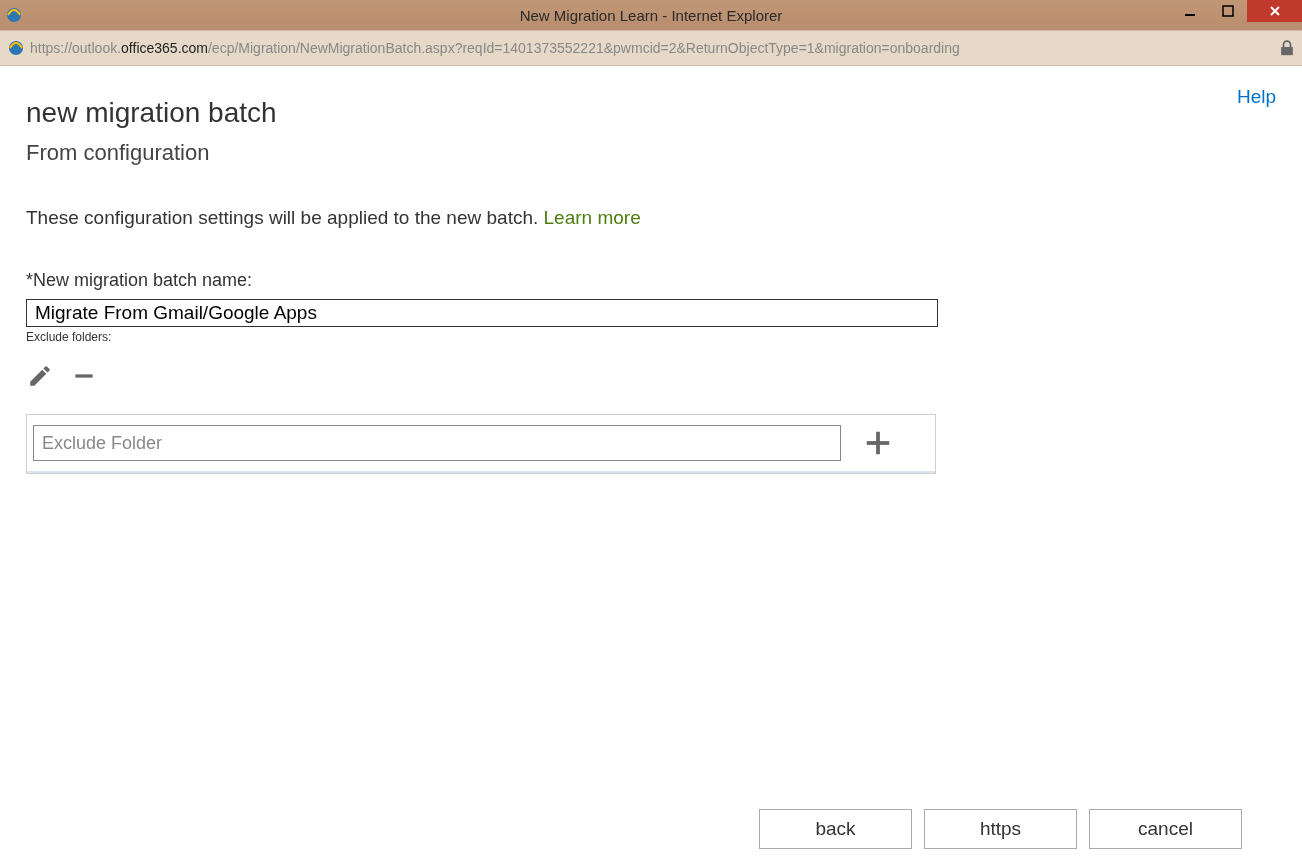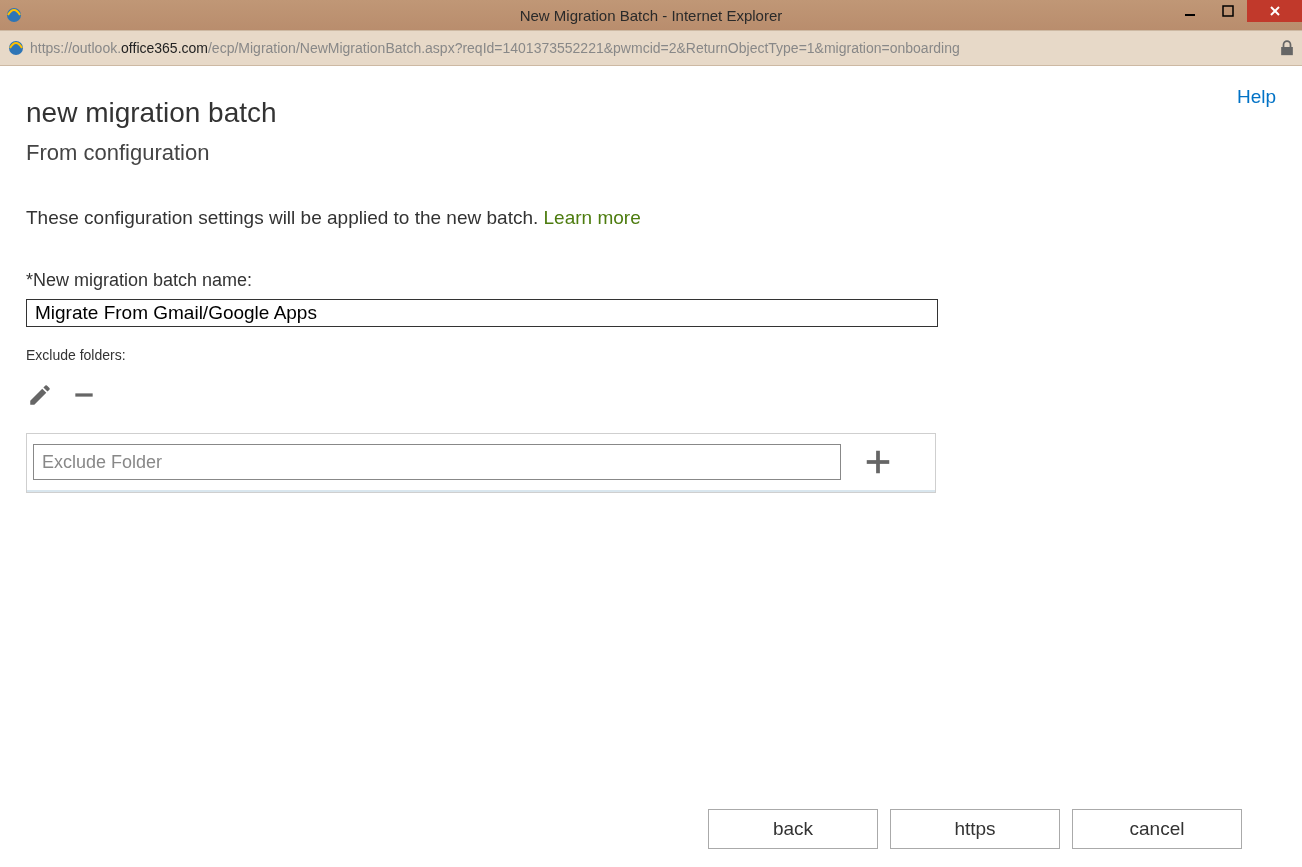--- a/index.html
+++ b/index.html
@@ -89,23 +89,23 @@
   .text-input {
     width: 912px;
     height: 28px;
     border: 1px solid #333;
     font-size: 19px;
     padding: 4px 8px;
     margin-top: 8px;
     font-family: inherit;
   }
   .exclude-label {
-    font-size: 14px;
-    color: #333;
-    margin-top: 20px;
+    font-size: 12px;
+    color: #333;
+    margin-top: 3px;
   }
   .icon-toolbar {
     display: flex;
     align-items: center;
     gap: 16px;
     margin-top: 18px;
   }
   .toolbar-btn { width: 28px; height: 28px; display: flex; align-items: center; justify-content: center; cursor: pointer; }
   .toolbar-btn svg { fill: #666; }
 
@@ -144,42 +144,42 @@
   }
 
   .footer-btns {
     position: absolute;
     bottom: 18px;
     right: 60px;
     display: flex;
     gap: 12px;
   }
   .footer-btn {
-    width: 170px;
+    width: 153px;
     height: 40px;
     border: 1px solid #aaa;
     background: #fff;
     font-size: 19px;
     color: #333;
     display: flex;
     align-items: center;
     justify-content: center;
     cursor: pointer;
     font-family: inherit;
   }
 </style>
 </head>
 <body>
 
 <div class="titlebar">
   <svg class="ie-favicon" viewBox="0 0 16 16">
     <circle cx="8" cy="8" r="7" fill="#2e75b6"></circle>
     <path d="M2 8 Q8 -2 14 8" stroke="#ffc000" stroke-width="2" fill="none"></path>
   </svg>
-  <div class="title">New Migration Batch - Internet Explorer</div>
+  <div class="title">New Migration Learn - Internet Explorer</div>
   <div class="winbtns">
     <div class="winbtn">
       <svg width="12" height="12" viewBox="0 0 12 12">
           <line x1="1" y1="10" x2="11" y2="10" stroke="#000" stroke-width="2"></line>
         </svg>
     </div>
     <div class="winbtn">
       <svg width="12" height="12" viewBox="0 0 12 12">
           <rect x="1" y="1" width="10" height="10" fill="none" stroke="#000" stroke-width="1.5"></rect>
         </svg>

